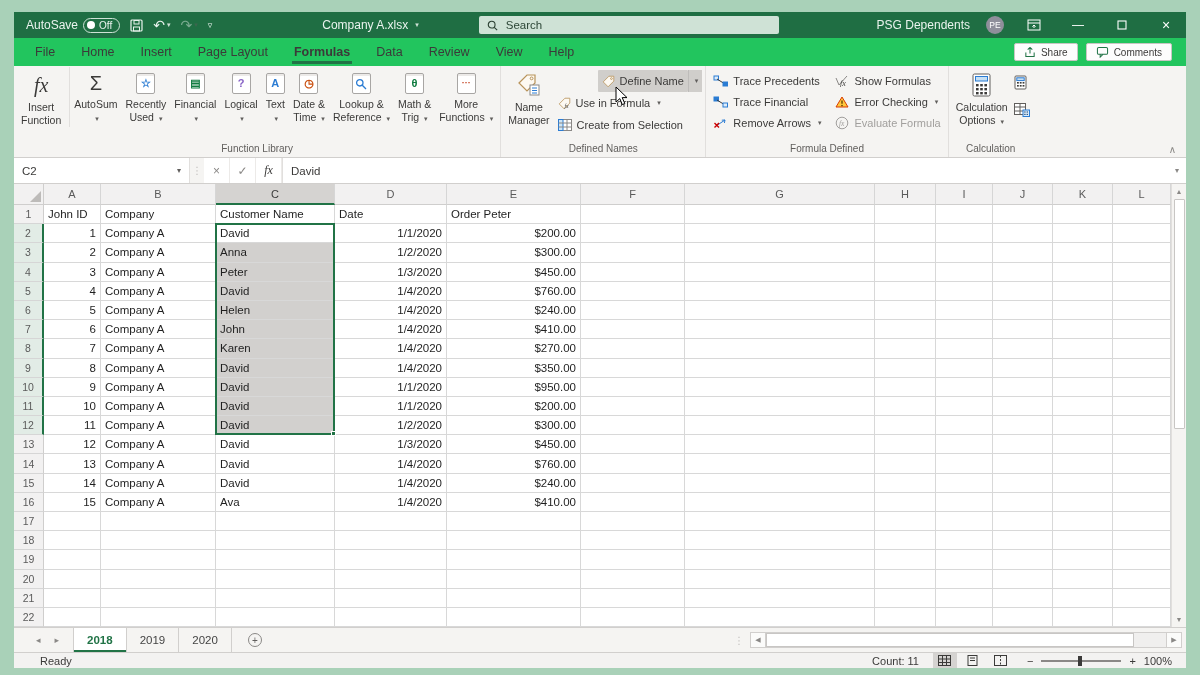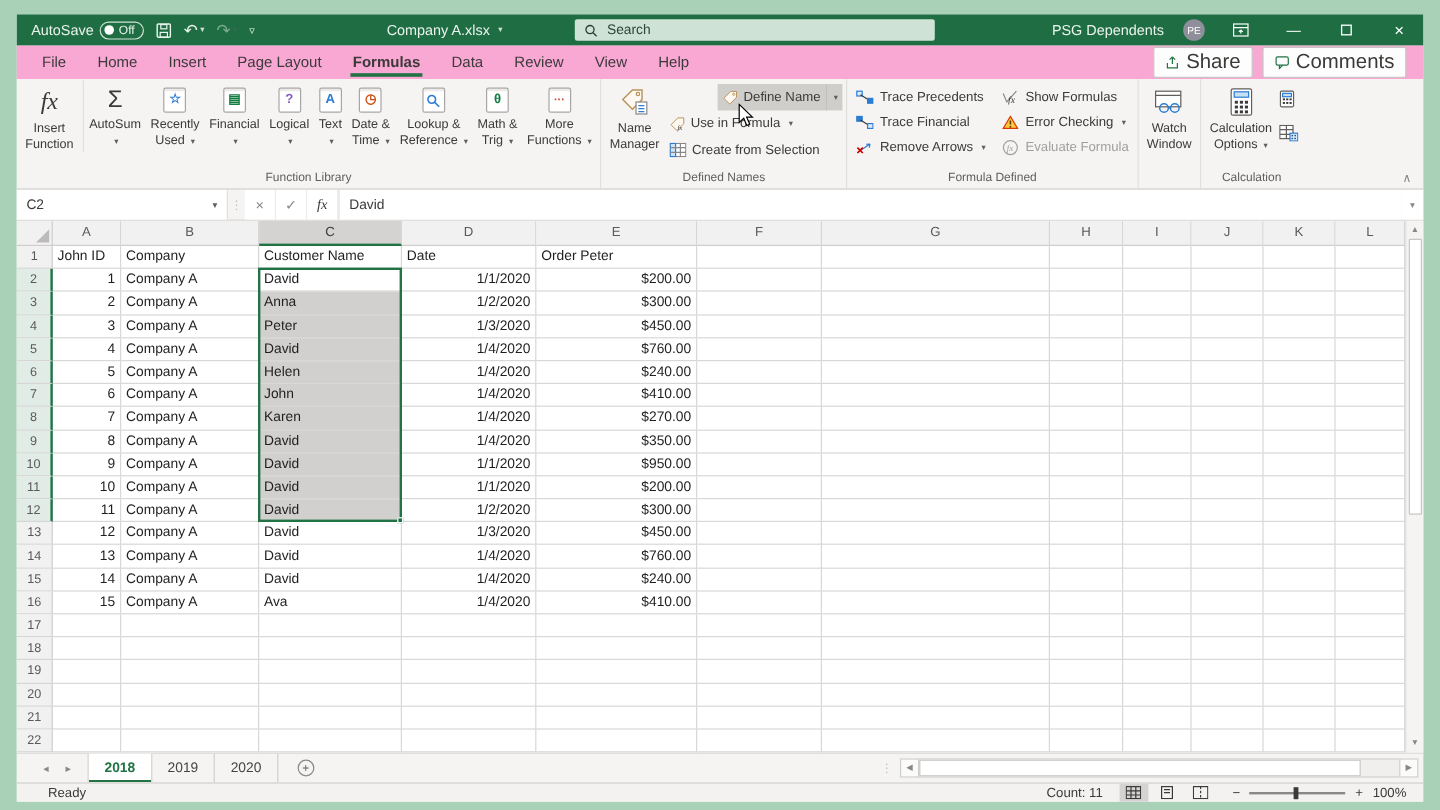--- a/index.html
+++ b/index.html
@@ -17,26 +17,26 @@
   .dim { opacity:.45; }
   .tb-file { display:flex; align-items:center; gap:5px; margin-left:110px; font-size:12px; }
   .tb-search { margin-left:60px; width:300px; height:18px; background:#cfe2d6; border-radius:2px; display:flex; align-items:center; gap:8px; padding:0 8px; color:#1d3a2a; }
   .tb-search input { border:none; background:transparent; font-size:11.5px; color:#1d3a2a; outline:none; width:230px; font-family:inherit; }
   .tb-search input::placeholder { color:#2c4636; }
   .tb-right { margin-left:auto; display:flex; align-items:center; gap:16px; padding-right:6px; }
   .avatar { width:18px; height:18px; border-radius:50%; background:#8f8f9b; color:#fff; font-size:8.5px; display:flex; align-items:center; justify-content:center; }
   .winbtn { width:28px; height:24px; display:flex; align-items:center; justify-content:center; color:#fff; font-size:12px; }
 
   
-  .tabrow { height:28px; background:#f9a8d4; display:flex; align-items:center; font-size:12.5px; color:#3b3a39; flex:0 0 auto;text-align:right; }
+  .tabrow { height:28px; background:#22c55e; display:flex; align-items:center; font-size:12.5px; color:#3b3a39; flex:0 0 auto;text-align:right; }
   .mtab { padding:5px 13px; position:relative; }
   .mtab.active { font-weight:700; }
   .mtab.active::after { content:""; position:absolute; left:11px; right:11px; bottom:0; height:3px; background:#217346; }
   .tabrow-right { margin-left:auto; display:flex; gap:8px; padding-right:14px; }
-  .pillbtn { display:flex; align-items:center; gap:5px; border:1px solid #c8c6c4; border-radius:2px; background:#fdfdfd; padding:2px 9px; font-size:17px; color:#3b3a39; }
+  .pillbtn { display:flex; align-items:center; gap:5px; border:1px solid #c8c6c4; border-radius:2px; background:#fdfdfd; padding:2px 9px; font-size:10px; color:#3b3a39; }
 
   
   .ribbon { height:92px; background:#f5f4f2; border-bottom:1px solid #d1cfcd; display:flex; position:relative; flex:0 0 auto; }
   .rgroup { display:flex; flex-direction:column; border-right:1px solid #e1dfdd; padding:1px 3px 0; }
   .rgroup-content { flex:1; display:flex; align-items:flex-start; }
   .rgroup-label { text-align:center; font-size:10px; color:#605e5c; padding:1px 2px 3px; }
   .big-btn { display:flex; flex-direction:column; align-items:center; justify-content:flex-start; padding:5px 4px 0; font-size:10.5px; color:#3b3a39; line-height:1.25; text-align:center; }
   .big-btn .bicon { height:26px; display:flex; align-items:center; justify-content:center; margin-bottom:3px; }
   .fl-btn { display:flex; flex-direction:column; align-items:center; padding:4px 4px 0; font-size:10.5px; color:#3b3a39; line-height:1.25; text-align:center; }
   .fl-btn .book-slot { height:25px; display:flex; align-items:center; justify-content:center; margin-bottom:2px; }
@@ -394,38 +394,20 @@
                 <circle cx="7" cy="7" r="5.8" fill="none" stroke="#a19f9d"></circle>
                 <text x="4" y="10" font-size="7.5" font-style="italic" fill="#a19f9d" font-family="Liberation Serif, serif">fx</text>
               </svg>
             <span>Evaluate Formula</span>
           </div>
         </div>
       </div>
       <div class="rgroup-label">Formula Defined</div>
     </div>
 
-    <div class="rgroup">
-      <div class="rgroup-content">
-        <div class="big-btn">
-          <span class="bicon">
-            <svg width="24" height="20" viewBox="0 0 24 20">
-                <rect x="1" y="1" width="21" height="13" fill="#fff" stroke="#605e5c"></rect>
-                <line x1="1" y1="4.5" x2="22" y2="4.5" stroke="#605e5c"></line>
-                <circle cx="8" cy="15" r="3.6" fill="none" stroke="#2b7cd3" stroke-width="1.2"></circle>
-                <circle cx="17" cy="15" r="3.6" fill="none" stroke="#2b7cd3" stroke-width="1.2"></circle>
-                <line x1="11.6" y1="15" x2="13.4" y2="15" stroke="#2b7cd3" stroke-width="1.2"></line>
-              </svg>
-          </span>
-          <span>Watch</span>
-          <span>Window</span>
-        </div>
-      </div>
-      <div class="rgroup-label"></div>
-    </div>
 
     <div class="rgroup" style="border-right:none;">
       <div class="rgroup-content">
         <div class="big-btn">
           <span class="bicon">
             <svg width="19" height="24" viewBox="0 0 19 24">
                 <rect x="1" y="1" width="17" height="22" rx="1.5" fill="#fff" stroke="#605e5c"></rect>
                 <rect x="3.5" y="3.5" width="12" height="4.5" fill="#c7e0f4" stroke="#2b7cd3"></rect>
                 <g fill="#3b3a39">
                   <rect x="4" y="11" width="2.6" height="2.4"></rect>

